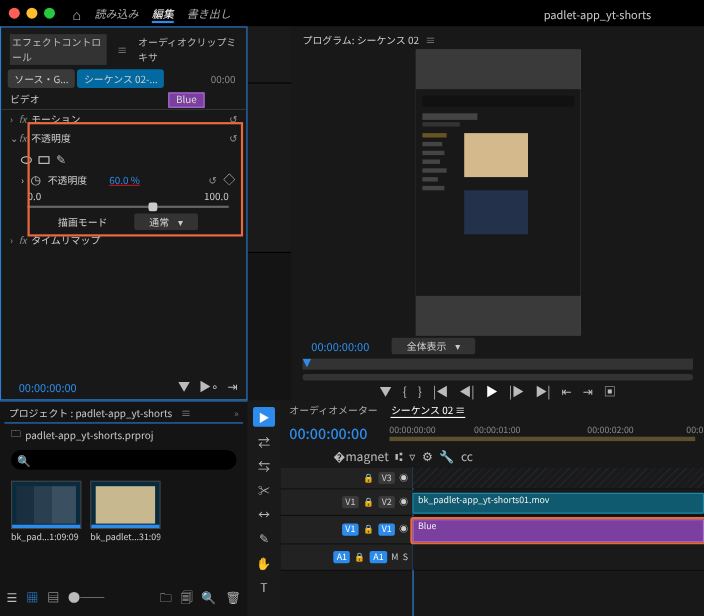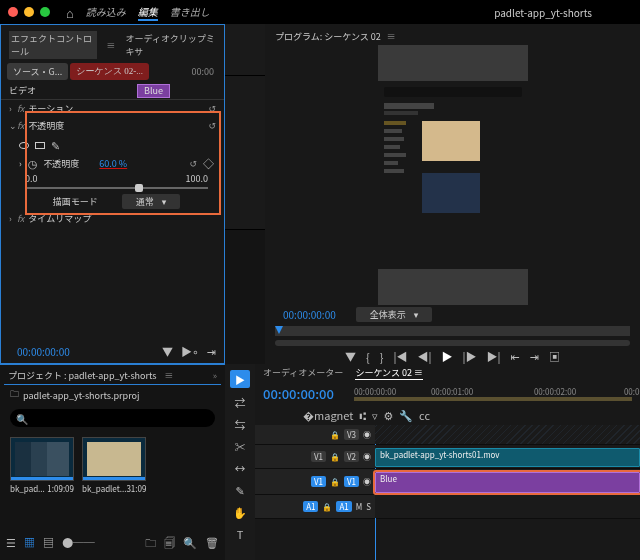--- a/index.html
+++ b/index.html
@@ -9,25 +9,25 @@
   .topbar .menu { display:flex; gap:12px; margin-left:12px;font-style:italic; }
   .topbar .menu span { color:#aaa; cursor:pointer; }
   .topbar .menu span.active { color:#fff; border-bottom:2px solid #2d8ceb; }
   .topbar .title { margin-left:auto; margin-right:40px; color:#ccc; }
   .row1 { display:flex; height:340px; }
   .effects-panel { width:225px; background:#181818; border:1px solid #2a7fd4; position:relative; padding:4px 0; }
   .ph { display:flex; align-items:center; gap:10px; padding:2px 8px; font-size:9px; color:#bbb; }
   .ph .tab { background:#333; padding:1px 2px; }
   .tabrow { display:flex; gap:2px; padding:2px 6px; }
   .tabbtn { background:#3a3a3a; color:#ccc; font-size:9px; padding:2px 6px; border-radius:3px; }
-  .tabbtn.active { background:#7f1d1d;font-family:Liberation Serif, serif; }
+  .tabbtn.active { background:#0369a1; }
   .section { font-size:9px; color:#ccc; padding:2px 8px; display:flex; align-items:center; }
   .section .arrow { width:8px; display:inline-block; color:#999; }
   .section .reset { margin-left:auto; color:#999; }
-  .blue-toprow { height:18px; display:flex; align-items:center; border-bottom:1px solid #333; }
+  .blue-toprow { height:18px; display:flex; align-items:center; border-bottom:1px solid #333;gap:16px; }
   .bluebox { background:#7b3fa0; border:1px solid #b070d8; color:#ddd; font-size:9px; padding:0 6px; height:14px; display:flex; align-items:center; margin-left:4px; }
   .highlight { position:absolute; border:2px solid #e96a3c; left:24px; top:86px; width:196px; height:104px; pointer-events:none; }
   .opacity-block { padding:2px 10px 0 18px; font-size:9px; }
   .ob-row { display:flex; align-items:center; gap:6px; padding:1px 0; }
   .ob-row .reset { margin-left:auto; color:#999; }
   .opval { color:#2d8ceb; text-decoration:underline; text-decoration-color:#c11; }
   .slider-rail { height:2px; background:#666; position:relative; margin:2px 6px; }
   .slider-thumb { width:8px; height:8px; background:#ccc; border-radius:2px; position:absolute; top:-3px; }
   .drop { background:#333; color:#ccc; padding:1px 14px; font-size:9px; border-radius:2px; display:flex; align-items:center; gap:8px; }
   .tc { color:#2d8ceb; font-size:10px; padding:0 8px; }
@@ -49,21 +49,21 @@
   .playhead { position:absolute; top:0; width:8px; height:8px; background:#2d8ceb; clip-path:polygon(0 0,100% 0,50% 100%); }
 
   .row2 { display:flex; height:196px; }
   .project-panel { width:225px; background:#141414; border-top:1px solid #2a7fd4; padding:2px 4px; position:relative; }
   .proj-header { font-size:9px; color:#ccc; padding:2px 4px; border-bottom:1px solid #2a7fd4; }
   .proj-sub { font-size:9px; color:#ccc; padding:2px 6px; display:flex; align-items:center; gap:4px; }
   .search { background:#000; height:18px; border-radius:9px; margin:4px 6px; display:flex; align-items:center; padding:0 6px; color:#888; font-size:10px; }
   .bins { display:flex; gap:8px; padding:6px; }
   .bin { width:64px; }
   .bin .thumb { width:64px; height:44px; background:#0a2a3d; border:1px solid #444; position:relative; }
-  .bin .label { font-size:8px; color:#ccc; margin-top:2px; white-space:nowrap; overflow:hidden; text-overflow:ellipsis; display:flex; justify-content:space-between; }
+  .bin .label { font-size:8px; color:#ccc; margin-top:2px; white-space:nowrap; overflow:hidden; text-overflow:ellipsis; display:flex; }
   .proj-footer { display:flex; gap:8px; padding:2px 6px; color:#999; position:absolute; bottom:4px; left:0; right:0; }
 
   .bluebar { width:30px; background:#1a1a1a; display:flex; flex-direction:column; align-items:center; gap:6px; padding-top:6px; }
   .bluebtn { width:20px; height:18px; background:#2d8ceb; border-radius:2px; display:flex; align-items:center; justify-content:center; color:#fff; font-size:10px; }
 
   .timeline-panel { flex:1; background:#181818; display:flex; flex-direction:column; }
   .tl-tabs { display:flex; gap:12px; font-size:9px; color:#aaa; padding:2px 8px; }
   .tl-tabs .active { color:#fff; border-bottom:1px solid #fff; }
   .tl-header { display:flex; align-items:center; padding:2px 8px; }
   .tl-tc { color:#2d8ceb; font-size:13px; font-weight:500; margin-right:20px; }

